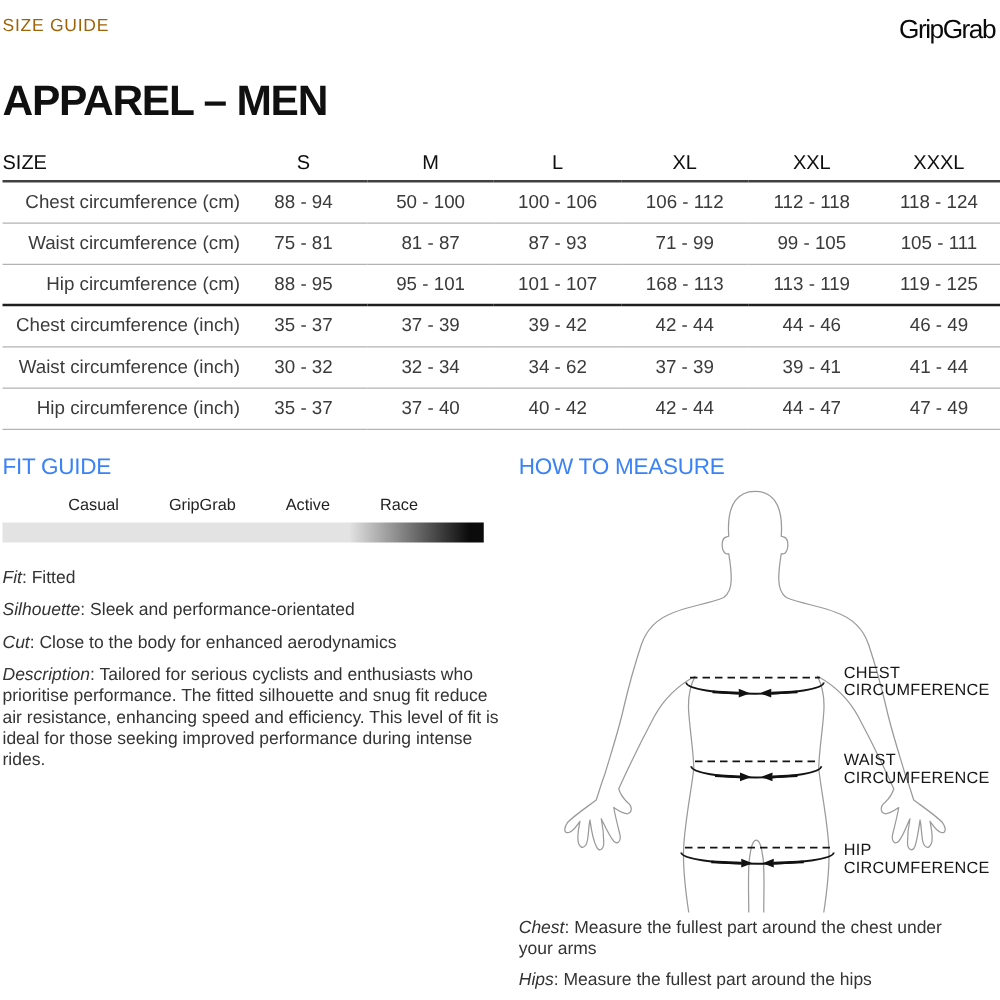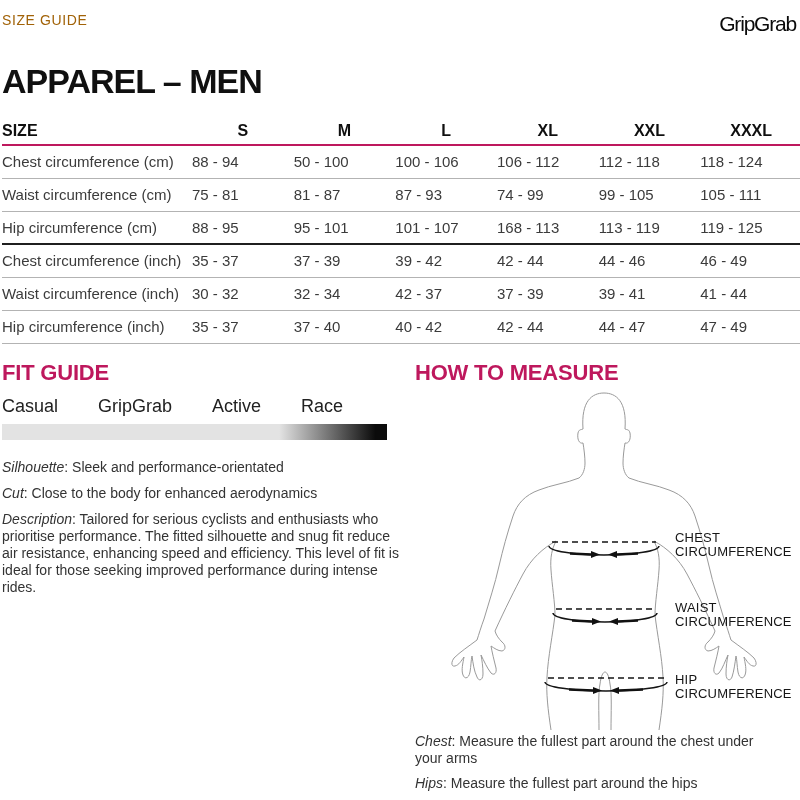--- a/index.html
+++ b/index.html
@@ -12,35 +12,35 @@
   }
   
   .top-bar { display:flex; justify-content:space-between; align-items:flex-start; height:42px; }
   .eyebrow { font-size:14px; letter-spacing:.6px; color:#a16207; padding-top:2px; }
   .brand-logo { font-size:21px; font-weight:normal; letter-spacing:-1.2px; color:#0a0a0a; padding-right:2px; line-height:1; padding-top:3px; }
   .page-heading { font-size:34px; font-weight:bold; letter-spacing:-1px; color:#101010; margin-top:10px; }
 
   
   table.size-table { width:800px; border-collapse:collapse; table-layout:fixed; margin-top:17px; }
   .size-table th, .size-table td { padding:0; height:33px; vertical-align:middle; }
-  .size-table thead th { height:27px; font-size:16px; font-weight:bold; color:#0f0f0f; text-align:center; border-bottom:2px solid #be185d; }
+  .size-table thead th { height:27px; font-size:16px; font-weight:normal; color:#0f0f0f; text-align:center; border-bottom:2px solid #404040; }
   .size-table thead th.label-col { text-align:left; }
   .size-table col.label-col { width:190px; }
-  .size-table td { font-size:15px; color:#3b3b3b; text-align:left; border-bottom:1px solid #b3b3b3; }
-  .size-table td.label-cell { text-align:left; }
+  .size-table td { font-size:15px; color:#3b3b3b; text-align:center; border-bottom:1px solid #b3b3b3; }
+  .size-table td.label-cell { text-align:right; }
   .size-table tr.thick td { border-bottom:2px solid #1f1f1f; }
 
   
   .columns { display:flex; margin-top:19px; }
   .col-left { width:400px; flex:none; }
   .col-right { margin-left:13px; flex:1; position:relative; }
-  .section-heading { font-size:22px; font-weight:bold; letter-spacing:-.2px; color:#be185d; line-height:20px; }
-
-  
-  .scale-labels { display:flex; justify-content:flex-start; width:385px; margin-top:13px; font-size:18px; color:#222;gap:40px; }
+  .section-heading { font-size:18px; font-weight:normal; letter-spacing:-.2px; color:#3b82f6; line-height:20px; }
+
+  
+  .scale-labels { display:flex; justify-content:center; width:385px; margin-top:13px; font-size:13px; color:#222;gap:40px; }
   .fit-bar { width:385px; height:16px; margin-top:7px;
     background:linear-gradient(90deg,#e3e3e3 0%,#e3e3e3 72%,#0b0b0b 97%); }
   .fit-attrs { margin-top:19px; }
   .fit-attrs p, .measure-notes p { font-size:14px; line-height:17px; color:#333; margin-bottom:9px; }
   .fit-attrs p i, .measure-notes p i { font-style:italic; }
 
   
   .figure-wrap { position:relative; width:385px; height:345px; margin-top:2px; }
   .figure-wrap svg { position:absolute; left:0; top:0; }
   .fig-label { position:absolute; left:260px; width:125px; font-size:13px; line-height:14.5px; letter-spacing:.2px; color:#161616; }
@@ -86,21 +86,21 @@
         <td>100 - 106</td>
         <td>106 - 112</td>
         <td>112 - 118</td>
         <td>118 - 124</td>
       </tr>
       <tr>
         <td class="label-cell">Waist circumference (cm)</td>
         <td>75 - 81</td>
         <td>81 - 87</td>
         <td>87 - 93</td>
-        <td>74 - 99</td>
+        <td>71 - 99</td>
         <td>99 - 105</td>
         <td>105 - 111</td>
       </tr>
       <tr class="thick">
         <td class="label-cell">Hip circumference (cm)</td>
         <td>88 - 95</td>
         <td>95 - 101</td>
         <td>101 - 107</td>
         <td>168 - 113</td>
         <td>113 - 119</td>
@@ -112,21 +112,21 @@
         <td>37 - 39</td>
         <td>39 - 42</td>
         <td>42 - 44</td>
         <td>44 - 46</td>
         <td>46 - 49</td>
       </tr>
       <tr>
         <td class="label-cell">Waist circumference (inch)</td>
         <td>30 - 32</td>
         <td>32 - 34</td>
-        <td>42 - 37</td>
+        <td>34 - 62</td>
         <td>37 - 39</td>
         <td>39 - 41</td>
         <td>41 - 44</td>
       </tr>
       <tr>
         <td class="label-cell">Hip circumference (inch)</td>
         <td>35 - 37</td>
         <td>37 - 40</td>
         <td>40 - 42</td>
         <td>42 - 44</td>
@@ -141,20 +141,21 @@
   <div class="col-left">
     <div class="section-heading">FIT GUIDE</div>
     <div class="scale-labels" id="scale-labels">
         <span>Casual</span>
         <span>GripGrab</span>
         <span>Active</span>
         <span>Race</span>
       </div>
     <div class="fit-bar"></div>
     <div class="fit-attrs" id="fit-attrs">
+        <p><i>Fit</i>: Fitted</p>
         <p><i>Silhouette</i>: Sleek and performance-orientated</p>
         <p><i>Cut</i>: Close to the body for enhanced aerodynamics</p>
         <p><i>Description</i>: Tailored for serious cyclists and enthusiasts who prioritise performance. The fitted silhouette and snug fit reduce air resistance, enhancing speed and efficiency. This level of fit is ideal for those seeking improved performance during intense rides.</p>
       </div>
   </div>
 
   <div class="col-right">
     <div class="section-heading">HOW TO MEASURE</div>
 
     <div class="figure-wrap">

